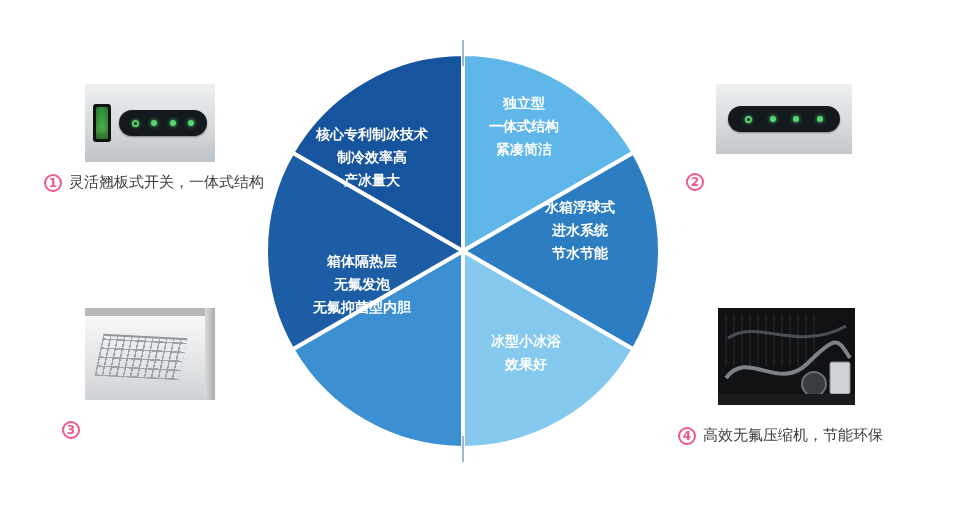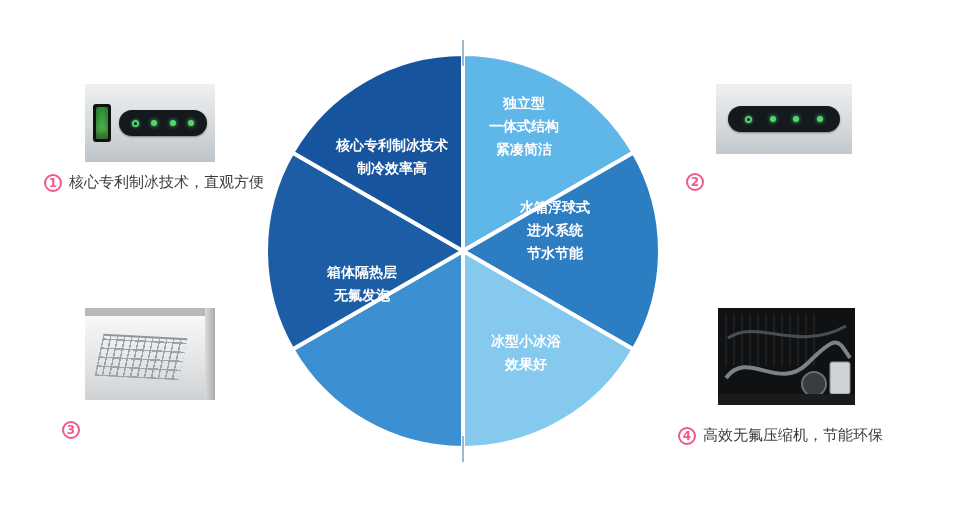--- a/index.html
+++ b/index.html
@@ -77,36 +77,38 @@
     <path d="M463 251 L292.4 152.5 A197 197 0 0 1 463 54 Z" stroke="#ffffff" stroke-width="4" stroke-linejoin="round" fill="#17549e"></path>
     <line x1="463" y1="40" x2="463" y2="66" stroke-width="2" stroke="#9fb6cc"></line>
     <line x1="463" y1="436" x2="463" y2="462" stroke-width="2" stroke="#9fb6cc"></line>
   </svg>
 
   <div class="sector-label" style="left:524px; top:126px;">
     <div>独立型</div>
     <div>一体式结构</div>
     <div>紧凑简洁</div>
   </div>
-  <div class="sector-label" style="left:555px; top:230px;">
+  <div class="sector-label" style="left:580px; top:230px;">
     <div>水箱浮球式</div>
     <div>进水系统</div>
     <div>节水节能</div>
   </div>
   <div class="sector-label" style="left:526px; top:353px;">
     <div>冰型小冰浴</div>
     <div>效果好</div>
   </div>
   <div class="sector-label" style="left:362px; top:284px;">
     <div>箱体隔热层</div>
     <div>无氟发泡</div>
+    <div>无氟抑菌型内胆</div>
   </div>
-  <div class="sector-label" style="left:392px; top:157px;">
+  <div class="sector-label" style="left:372px; top:157px;">
     <div>核心专利制冰技术</div>
     <div>制冷效率高</div>
+    <div>产冰量大</div>
   </div>
 
   <div class="photo photo1">
     <div class="rocker">
       <div class="rocker-inner"></div>
     </div>
     <div class="ctrl-panel">
       <span class="led ring"></span>
       <span class="led"></span>
       <span class="led"></span>
@@ -148,21 +150,21 @@
       <rect x="112" y="54" width="20" height="32" rx="2" fill="#cfd3d6" stroke="#8a8e91"></rect>
       <path d="M10 30 C 40 10, 80 45, 128 18" fill="none" stroke="#4a4e52" stroke-width="3"></path>
       <path d="M8 70 C 30 40, 60 85, 90 55 S 120 32, 132 50" fill="none" stroke="#7d8287" stroke-width="4"></path>
       <circle cx="96" cy="76" r="12" fill="#3a3d40" stroke="#6b6f73" stroke-width="2"></circle>
       <rect x="0" y="86" width="137" height="11" fill="#1a1b1c"></rect>
     </svg>
   </div>
 
   <div class="caption" style="left:44px; top:173px;">
     <span class="num-badge">1</span>
-    <span>核心专利制冰技术，直观方便</span>
+    <span>灵活翘板式开关，一体式结构</span>
   </div>
   <div class="caption" style="left:686px; top:173px;">
     <span class="num-badge">2</span>
   </div>
   <div class="caption" style="left:62px; top:421px;">
     <span class="num-badge">3</span>
   </div>
   <div class="caption" style="left:678px; top:426px;">
     <span class="num-badge">4</span>
     <span>高效无氟压缩机，节能环保</span>

